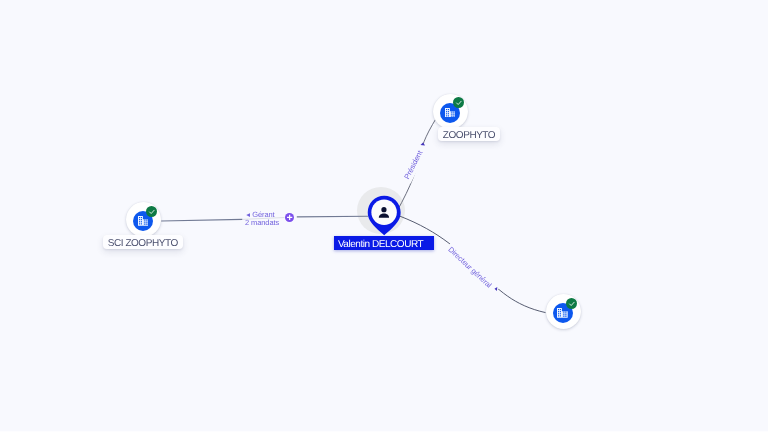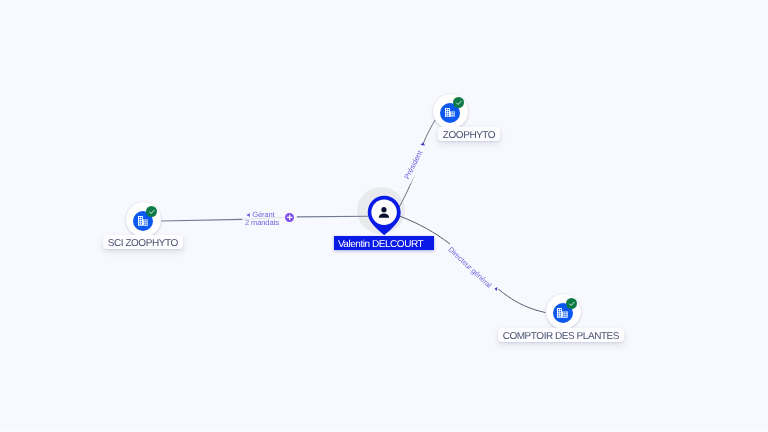--- a/index.html
+++ b/index.html
@@ -139,21 +139,20 @@
           </g>
         </svg>
       </div>
       <div class="badge">
         <svg width="7.6" height="7.6" viewBox="0 0 24 24">
             <path fill="none" stroke="#fff" stroke-width="2.6" stroke-linecap="round" stroke-linejoin="round" d="M5 12.5 10 17.5 19.5 7"></path>
           </svg>
       </div>
     </div>
   </div>
-  <div class="lbl" style="left:497.8px;top:328.1px;">COMPTOIR DES PLANTES</div>
 
   <div class="lbl lbl-person" style="left:334.2px;top:236.0px;">Valentin DELCOURT</div>
 
   <svg class="layer">
     <g>
       <text class="etxt" x="246.3" y="216.6" font-size="5.4">◂</text>
       <text class="etxt" x="252.2" y="217.3">Gérant</text>
       <text class="etxt" x="245.0" y="224.9" letter-spacing="0.25">2 mandats</text>
     </g>
     <g transform="translate(408.6 179.7) rotate(-63.1)">

